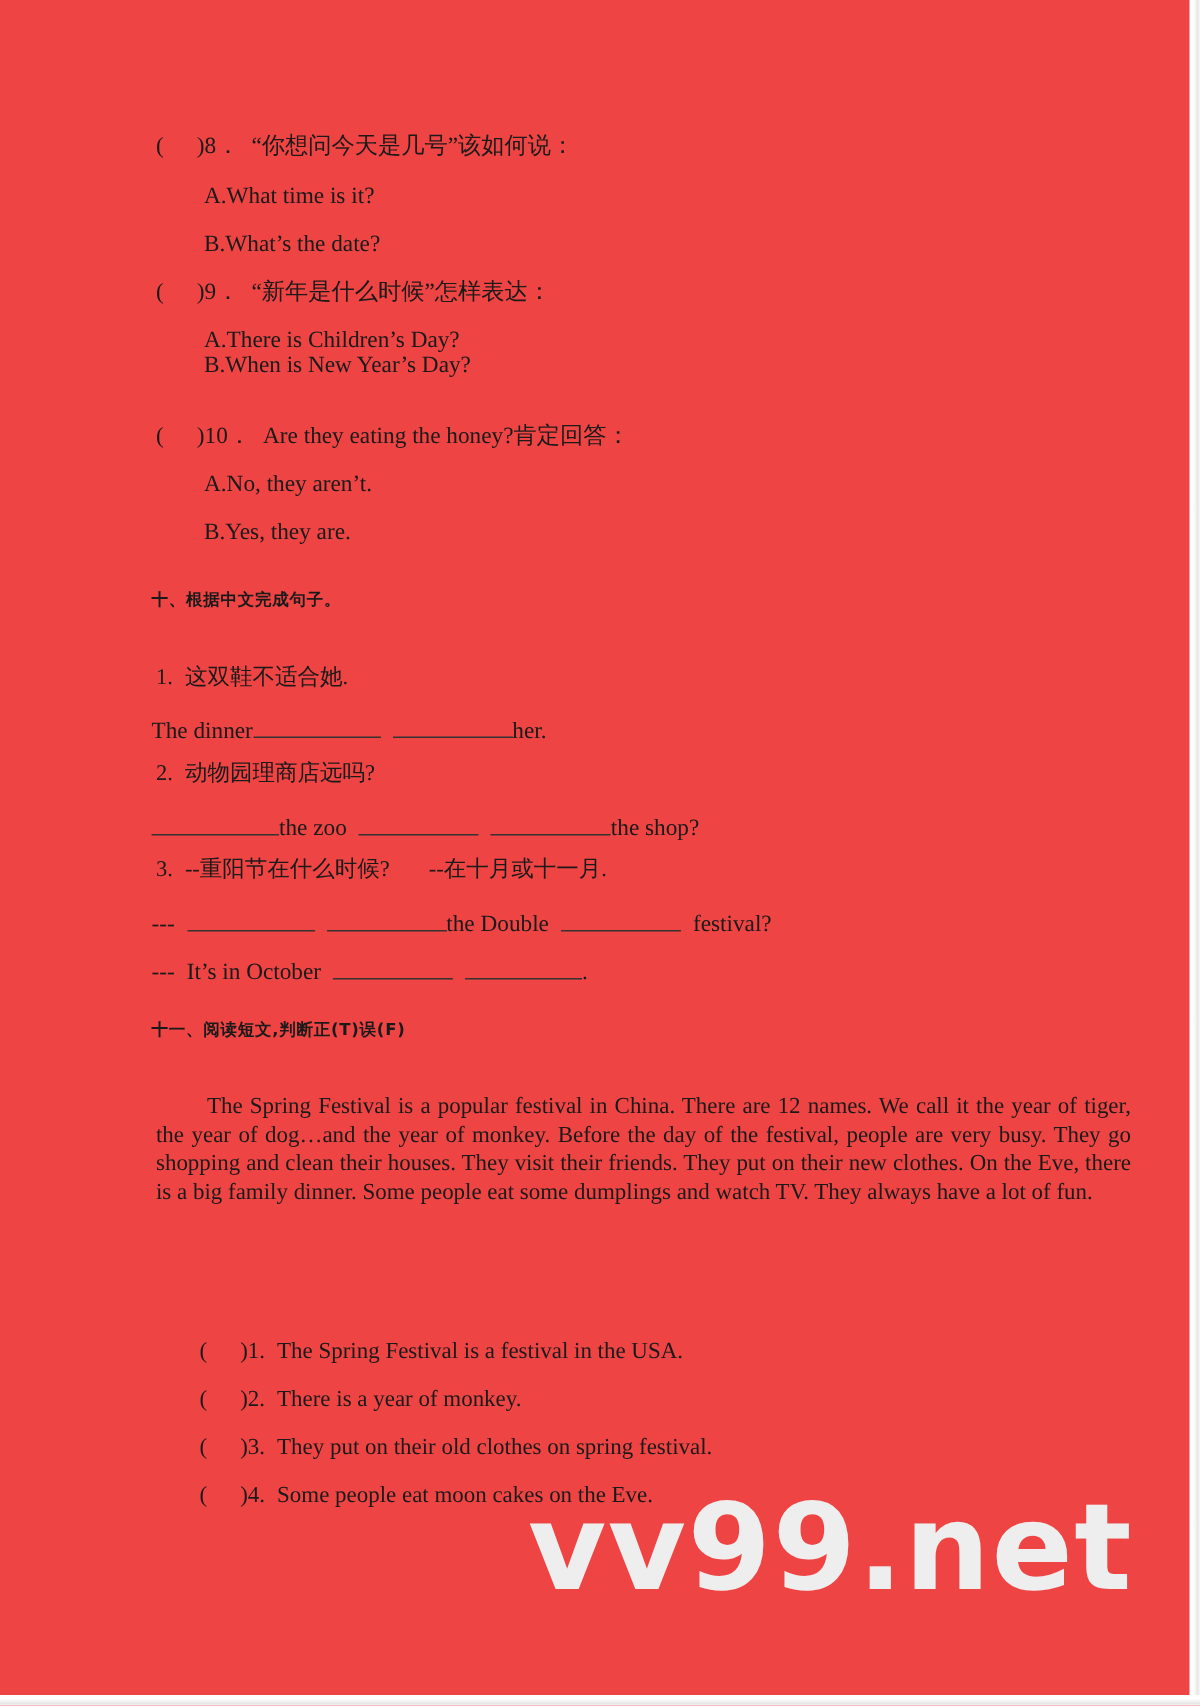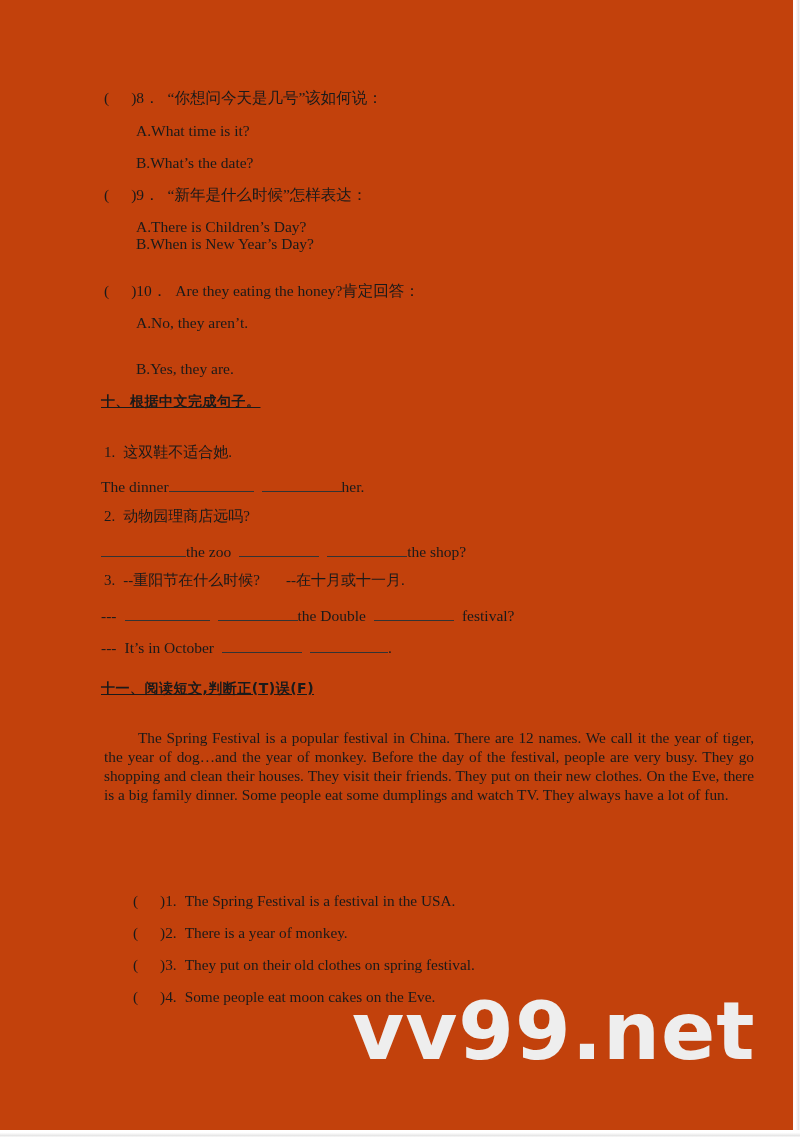--- a/index.html
+++ b/index.html
@@ -4,21 +4,21 @@
 <style>
   html, body {
     margin: 0;
     padding: 0;
     background: #ffffff;
   }
   .page {
     position: relative;
     width: 800px;
     height: 1137px;
-    background: #c2410c;
+    background: #ef4444;
     overflow: hidden;
     font-family: "Liberation Serif", "DejaVu Serif", serif;
     color: #1a1a1a;
     box-sizing: border-box;
   }
   
   .page-edge-right {
     position: absolute;
     top: 0;
     right: 0;
@@ -64,25 +64,24 @@
   .opt {
     position: absolute;
     white-space: nowrap;
     font-size: 15.5px;
     line-height: 1;
   }
   .sec-head {
     position: absolute;
     white-space: nowrap;
     font-weight: bold;
-    font-size: 14px;
+    font-size: 11px;
     font-family: "DejaVu Sans", "Liberation Sans", sans-serif;
     line-height: 1;
     letter-spacing: 0.5px;
-    text-decoration: underline;
   }
   .cn {
     position: absolute;
     white-space: nowrap;
     font-size: 15px;
     line-height: 1;
   }
   .ansline {
     position: absolute;
     white-space: nowrap;
@@ -137,21 +136,21 @@
     <div class="qline" style="left:104px; top:187px;">
       <span>(</span><span class="paren-gap"></span><span>)</span><span>9</span><span>．</span><span class="sp-sm"></span><span>“新年是什么时候”怎样表达：</span>
     </div>
     <div class="opt" style="left:136px; top:219px;">A.There is Children’s Day?</div>
     <div class="opt" style="left:136px; top:236px;text-align:center;">B.When is New Year’s Day?</div>
 
     <div class="qline" style="left:104px; top:283px;text-align:right;">
       <span>(</span><span class="paren-gap"></span><span>)</span><span>10</span><span>．</span><span class="sp-sm"></span><span>Are they eating the honey?肯定回答：</span>
     </div>
     <div class="opt" style="left:136px; top:315px;text-align:center;">A.No, they aren’t.</div>
-    <div class="opt" style="left:136px; top:361px;">B.Yes, they are.</div>
+    <div class="opt" style="left:136px; top:347px;">B.Yes, they are.</div>
 
     <div class="sec-head" style="left:101px; top:394px;">十、根据中文完成句子。</div>
 
     <div class="cn" style="left:104px; top:445px;">
       <span>1.</span><span class="sp-sm"></span><span>这双鞋不适合她.</span>
     </div>
     <div class="ansline" style="left:101px; top:476px;">
       <span>The dinner</span><span class="blank b-w85"></span><span class="sp-sm"></span><span class="blank b-w80"></span><span>her.</span>
     </div>
 

